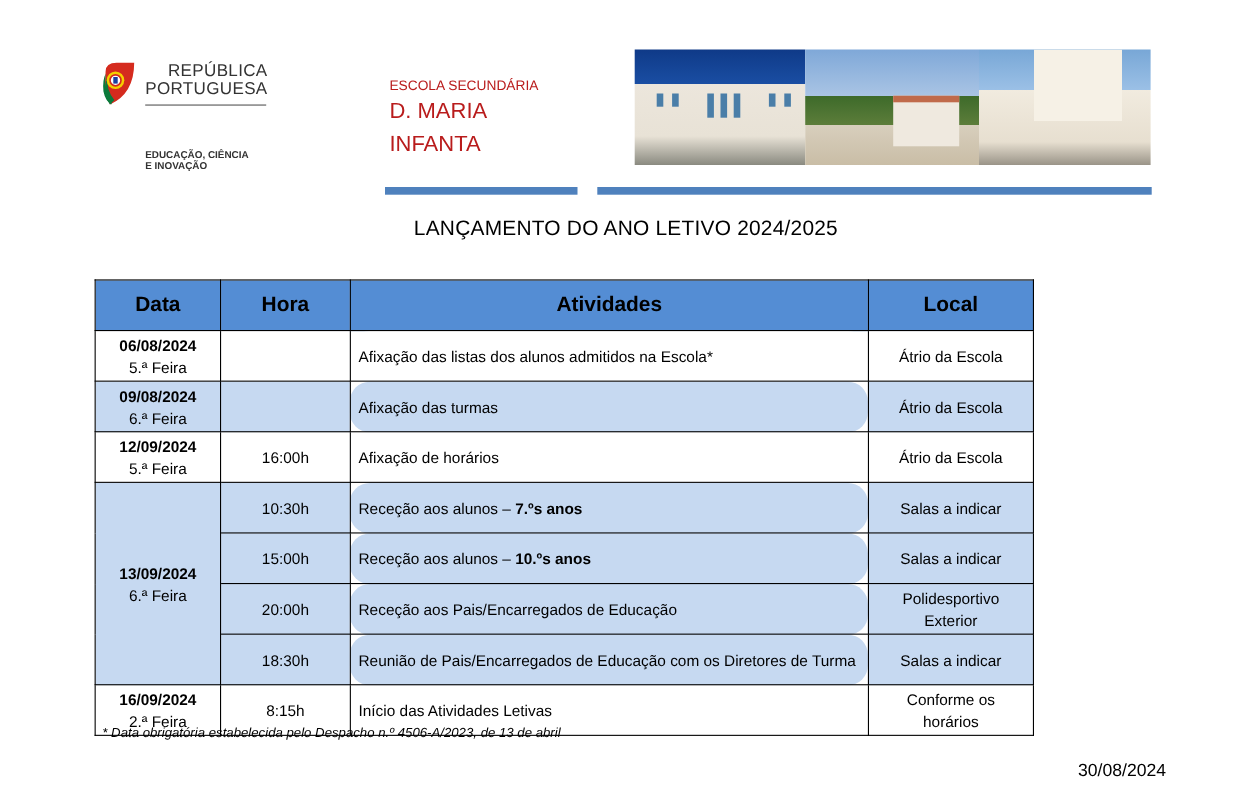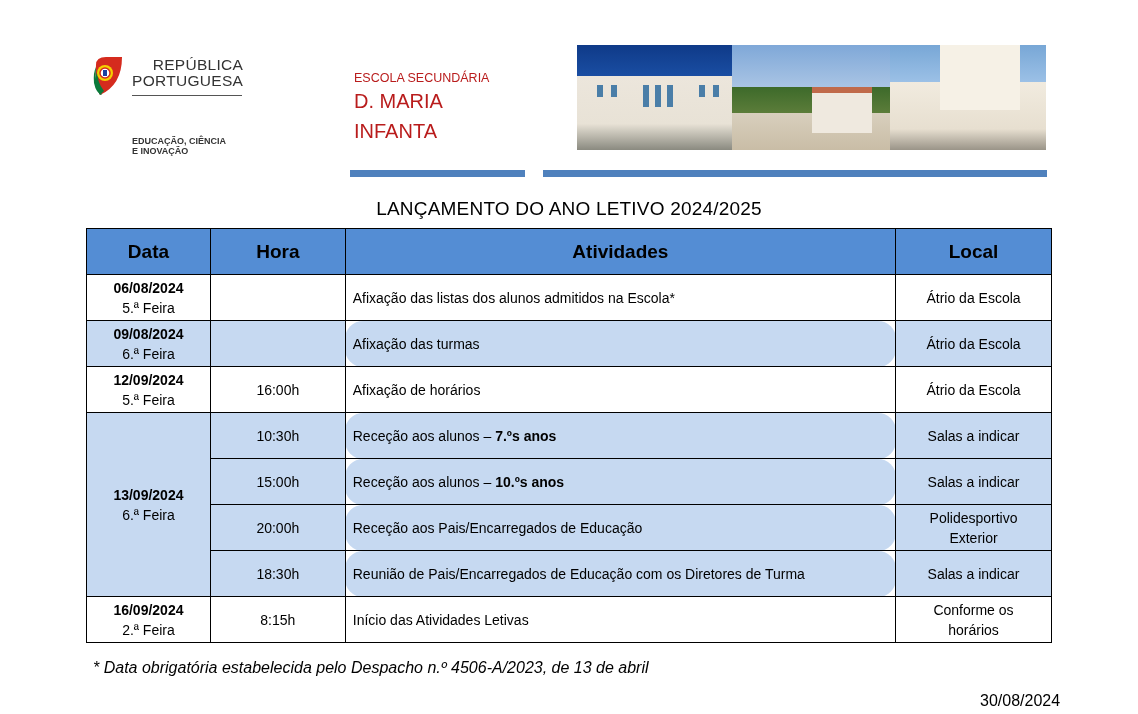--- a/index.html
+++ b/index.html
@@ -16,28 +16,28 @@
   .bar2{position:absolute;left:543px;top:170px;width:504px;height:7px;background:#4f81bd;}
   .photos{position:absolute;left:577px;top:45px;width:469px;height:105px;display:flex;}
   .ph{height:105px;position:relative;overflow:hidden;}
   .ph1{width:155px;background:linear-gradient(#0f3a88 0%,#1a4ea3 30%,#ece6dc 30%,#e8e2d6 75%,#8a8a80 100%);}
   .ph1 .win{position:absolute;top:40px;width:6px;height:12px;background:#4a7ea8;}
   .ph2{width:158px;background:linear-gradient(#7fa8d8 0%,#a9c4e4 40%,#3d6a2a 40%,#5c7d3a 65%,#d8cfbd 65%,#c9bda6 100%);}
   .ph2 .house{position:absolute;left:80px;top:42px;width:60px;height:40px;background:#efe9df;border-top:6px solid #c06a4a;}
   .ph3{width:156px;background:linear-gradient(#78a7d6 0%,#9bc0e6 35%,#f1ebdf 35%,#e7dfd0 80%,#9a9488 100%);}
   .ph3 .block{position:absolute;left:50px;top:0;width:80px;height:65px;background:#f6f1e6;}
   .title{position:absolute;left:0;width:1138px;top:198px;text-align:center;font-size:19px;font-weight:normal;letter-spacing:0.2px;}
-  table.sched{position:absolute;left:86px;top:228px;border-collapse:collapse;width:966px;font-size:14px;}
+  table.sched{position:absolute;left:86px;top:254px;border-collapse:collapse;width:854px;font-size:14px;}
   table.sched th{background:#548dd4;font-size:19px;font-weight:bold;height:45px;border:1px solid #000;padding:0;}
   table.sched td{border:1px solid #000;height:45px;padding:0;text-align:center;line-height:20px;}
   table.sched td.act{text-align:left;padding-left:7px;border-radius:18px;}
   tr.alt td{background:#c6d9f1;}
   tr.white td{background:#fff;}
   .date{font-weight:bold;}
-  .note{position:absolute;left:93px;top:659px;font-size:16px;font-style:italic;}
+  .note{position:absolute;left:93px;top:659px;font-size:12px;font-style:italic;}
   .stamp{position:absolute;left:980px;top:692px;font-size:16px;}
 </style>
 </head>
 <body>
 
 <div class="logo">
   <svg class="emblem" viewBox="0 0 32 42">
     <path d="M4 10 Q4 2 14 2 L30 2 Q30 30 8 40 Q2 30 4 10Z" fill="#d52b1e"></path>
     <path d="M4 12 Q2 30 10 40 Q4 38 2 28 Q1 18 4 12Z" fill="#0b7a3b"></path>
     <path d="M6 14 Q4 26 12 36 L8 40 Q0 28 6 14Z" fill="#0b7a3b"></path>

